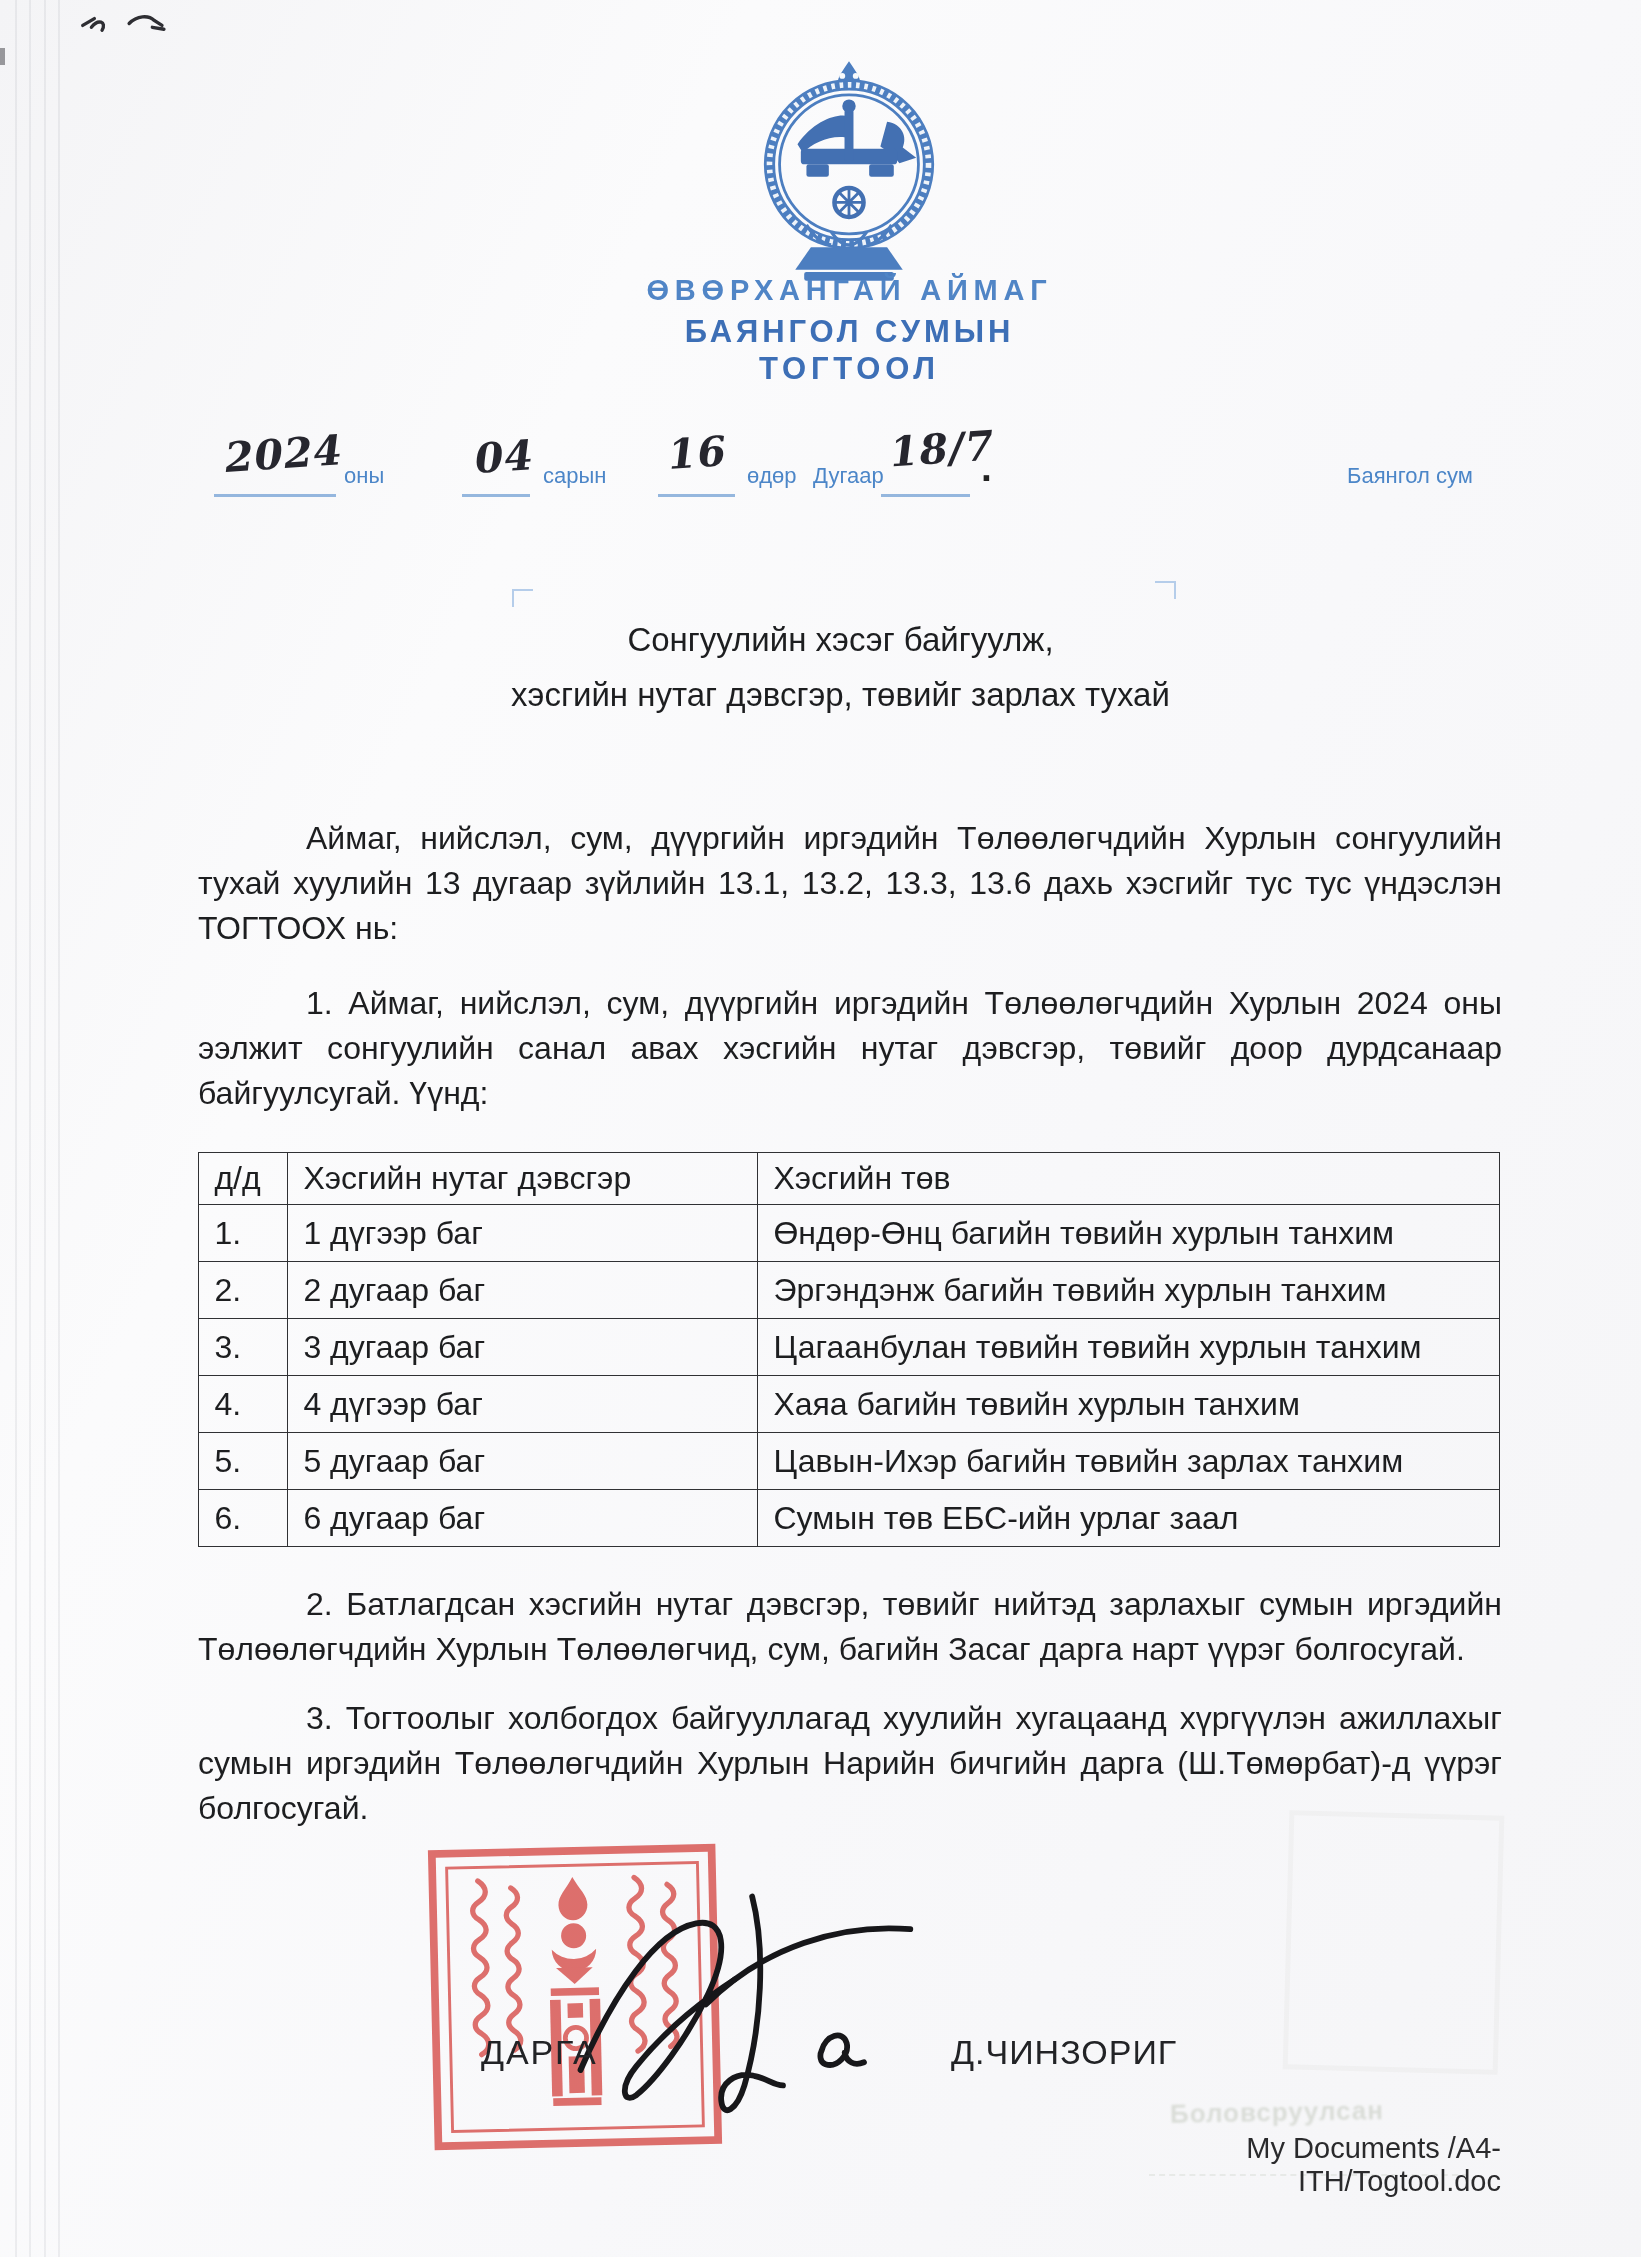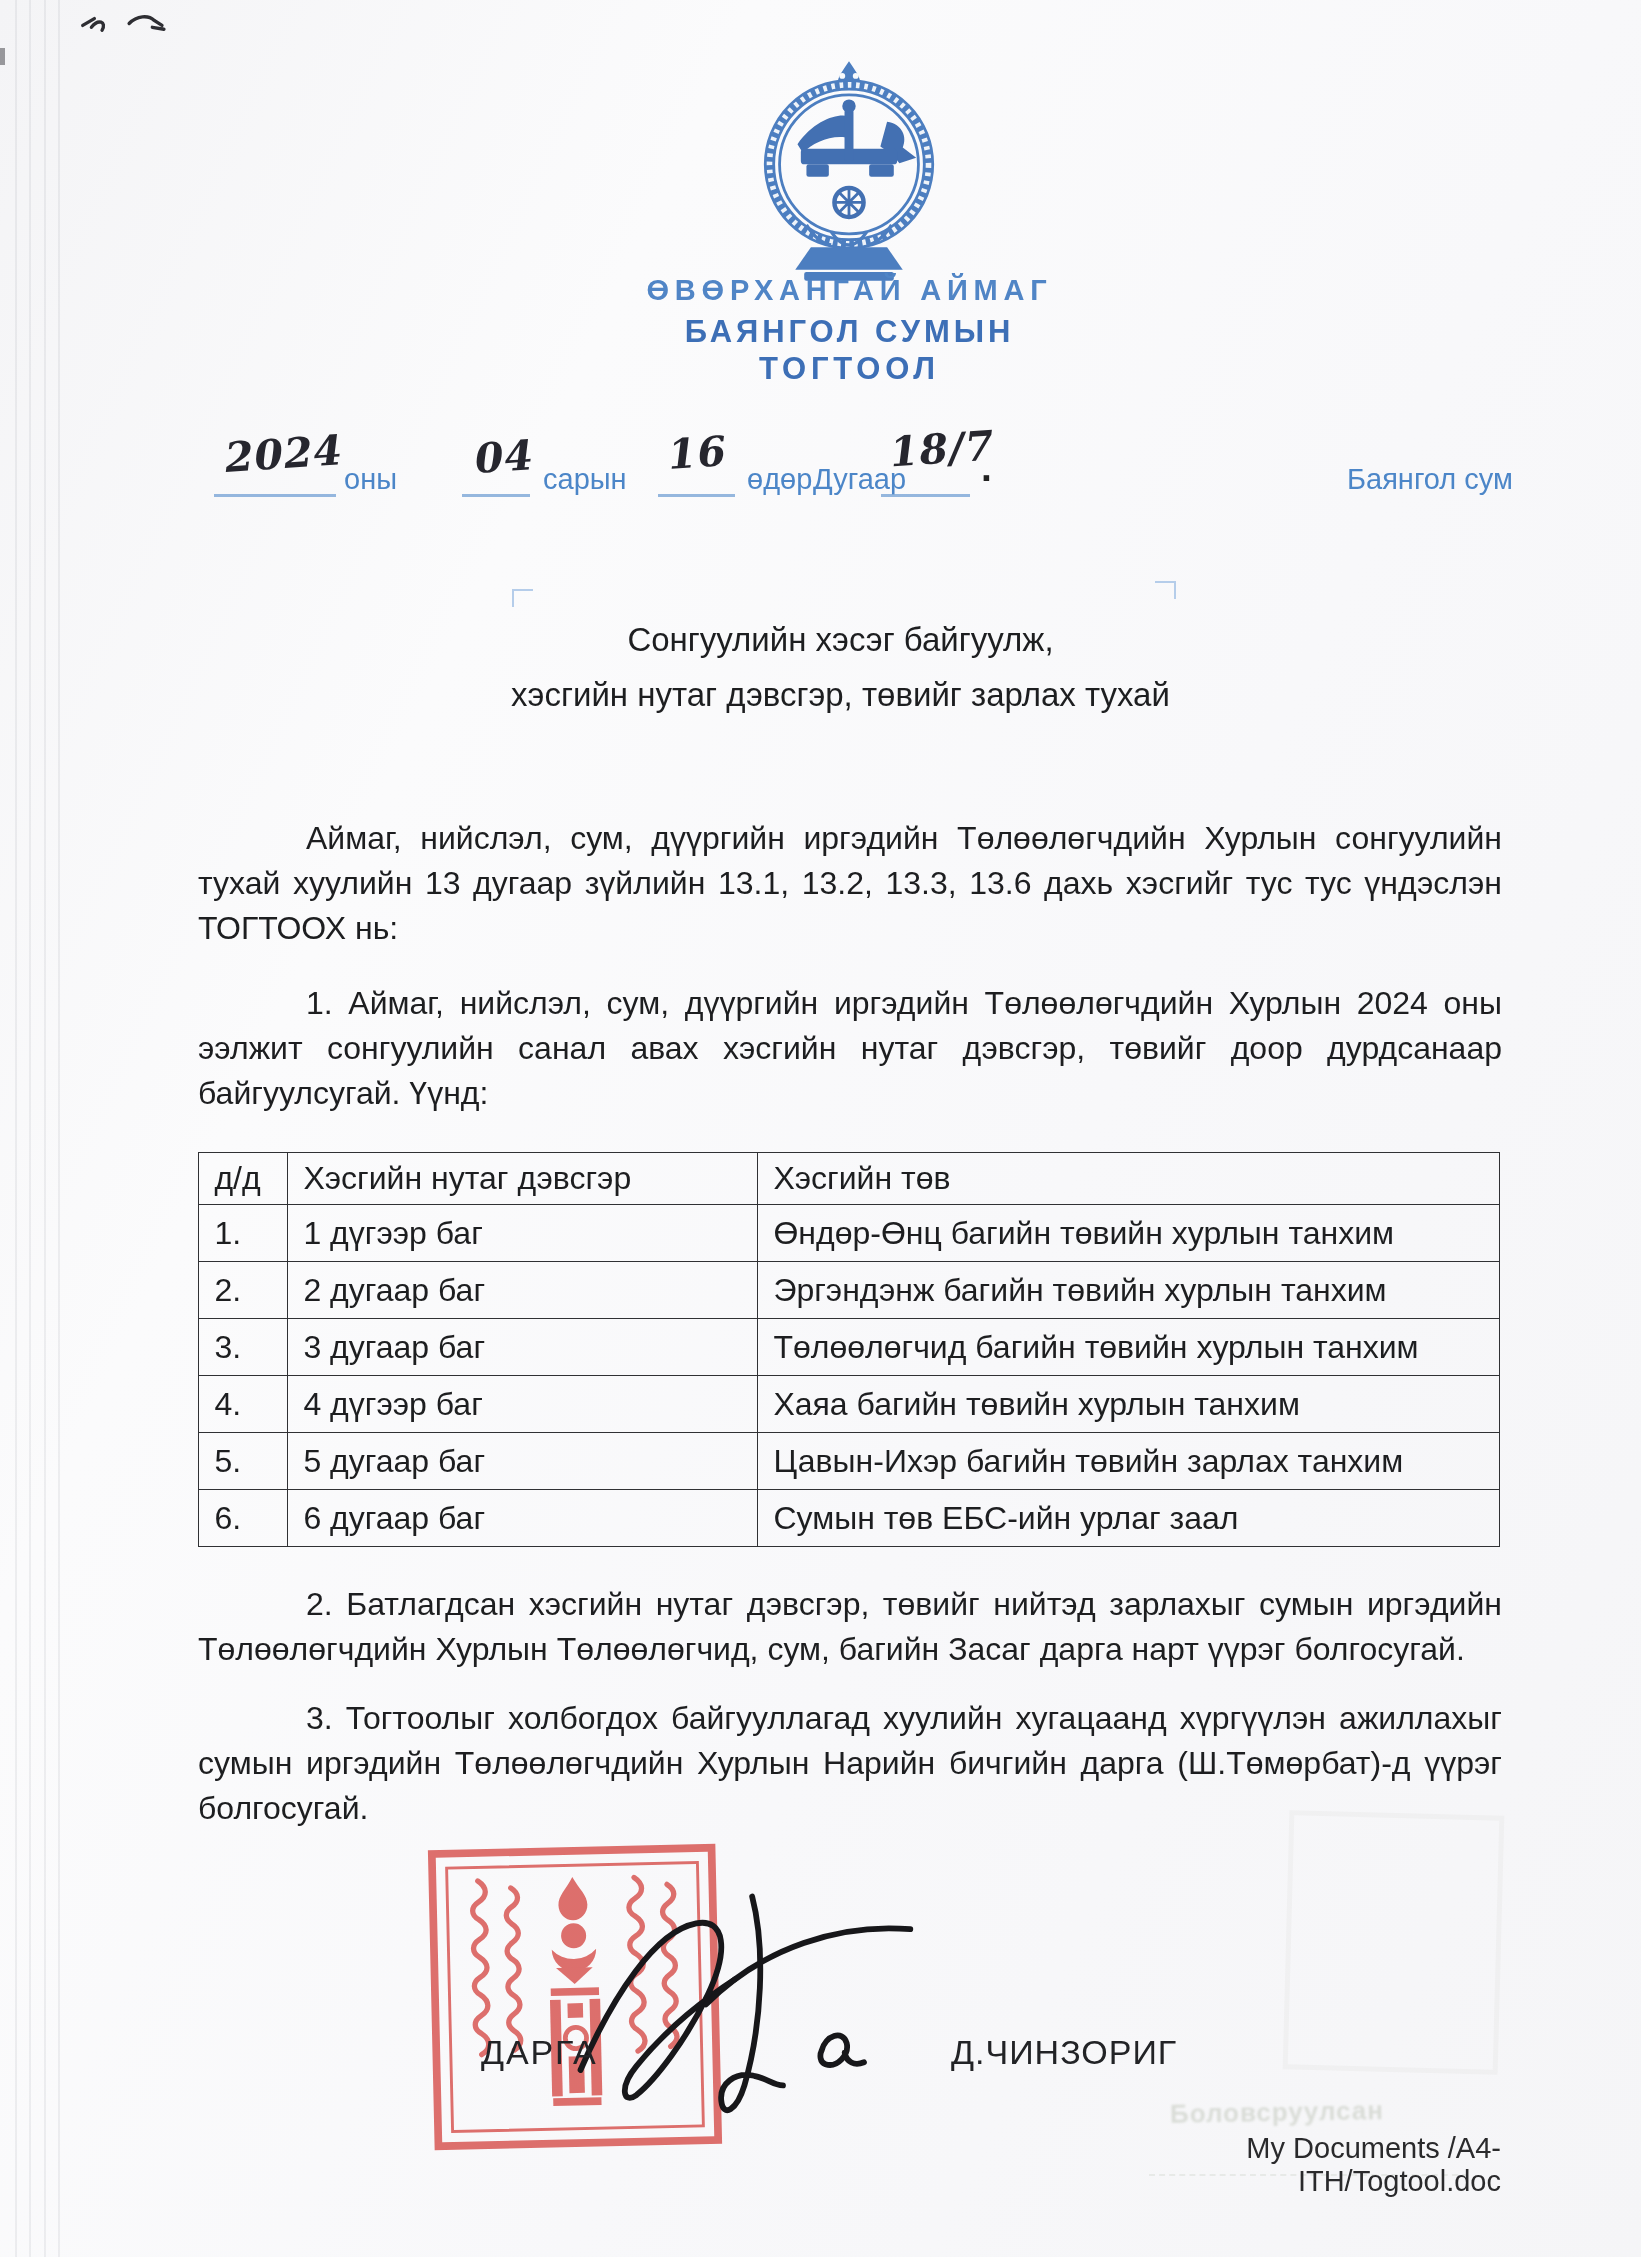--- a/index.html
+++ b/index.html
@@ -15,21 +15,21 @@
 
   
   .letterhead { position:absolute; top:274px; left:270px; width:1159px; text-align:center;
     font-family:Liberation Sans, sans-serif; }
   .lh1 { font-size:29px; font-weight:600; letter-spacing:5.8px; color:#5085c6; margin-bottom:6.8px; }
   .lh2 { font-size:31px; font-weight:700; letter-spacing:3.9px; color:#3d6fb6; margin-bottom:1px; }
   .lh3 { font-size:31px; font-weight:700; letter-spacing:1.9px; color:#3d6fb6; margin-bottom:1px; }
   .lh4 { font-size:31px; font-weight:700; letter-spacing:4.8px; color:#3d6fb6; }
 
   
-  .dl-print { position:absolute; font-size:29px; color:#4c86c8; }
+  .dl-print { position:absolute; font-size:22px; color:#4c86c8; }
   .hw { position:absolute; font-family:"DejaVu Serif", serif; font-style:italic; font-weight:700;
         color:#26262e; font-size:41px; transform:rotate(-4deg); letter-spacing:1px; }
   .dl-line { position:absolute; height:2.9px; background:#82aad8; opacity:.85; }
   .dl-dot { position:absolute; font-size:39px; color:#222; font-weight:700; }
 
   
   .bracket-l { position:absolute; left:512px; top:589px; width:19.3px; height:16.4px;
     border-left:2.9px solid #b5cdea; border-top:2.9px solid #b5cdea; }
   .bracket-r { position:absolute; left:1155px; top:581px; width:19.3px; height:16.4px;
     border-right:2.9px solid #b5cdea; border-top:2.9px solid #b5cdea; }
@@ -164,21 +164,21 @@
           <td>Өндөр-Өнц багийн төвийн хурлын танхим</td>
         </tr>
         <tr>
           <td>2.</td>
           <td>2 дугаар баг</td>
           <td>Эргэндэнж багийн төвийн хурлын танхим</td>
         </tr>
         <tr>
           <td>3.</td>
           <td>3 дугаар баг</td>
-          <td>Төлөөлөгчид багийн төвийн хурлын танхим</td>
+          <td>Цагаанбулан төвийн төвийн хурлын танхим</td>
         </tr>
         <tr>
           <td>4.</td>
           <td>4 дүгээр баг</td>
           <td>Хаяа багийн төвийн хурлын танхим</td>
         </tr>
         <tr>
           <td>5.</td>
           <td>5 дугаар баг</td>
           <td>Цавын-Ихэр багийн төвийн зарлах танхим</td>

